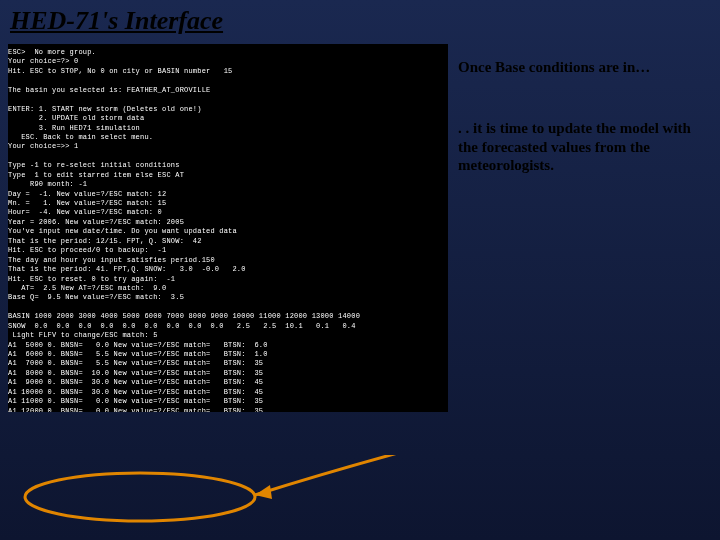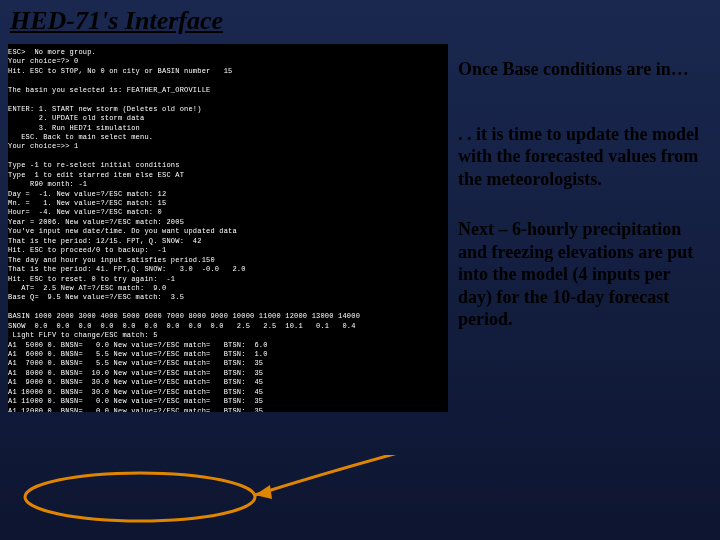--- a/index.html
+++ b/index.html
@@ -37,21 +37,21 @@
     letter-spacing: 0.2px;
   }
   .sidebar {
     position: absolute;
     top: 44px;
     right: 14px;
     width: 248px;
     height: 488px;
     color: #000;
     font-family: "Times New Roman", Times, serif;
-    font-size: 18px;
+    font-size: 15px;
     font-weight: bold;
     line-height: 1.25;
   }
   .note { margin-bottom: 28px; }
   .note:nth-child(1) { margin-top: 14px; margin-bottom: 42px; }
   .note:nth-child(2) { }
   .note:nth-child(3) { margin-bottom: 36px; }
   .arrow-svg {
     position: absolute;
     left: 20px;
@@ -110,20 +110,19 @@
 
 15/06 FPT= -99.0 New FPT?/ESC match/99 STOP: 5
       Q=      0.0        New Q?/ESC match: 2.8
       R1=   7.0       New value?/ESC match: 3.5
 
 15/10 FPT= -99.0 New FPT?/ESC match/99 STOP:</div>
 
 <div class="sidebar">
   <div class="note">Once Base conditions are in…</div>
   <div class="note">. . it is time to update the model with the forecasted values from the meteorologists.</div>
-  <div class="note">Next – 6-hourly precipitation and freezing elevations are put into the model (4 inputs per day) for the 10-day forecast period.</div>
 </div>
 
 <svg class="arrow-svg" viewBox="0 0 460 80">
   <ellipse cx="120" cy="42" rx="115" ry="24" fill="none" stroke="#e08500" stroke-width="3"></ellipse>
   <path d="M 235 40 Q 330 10 445 -20" fill="none" stroke="#e08500" stroke-width="3"></path>
   <polygon points="235,40 250,30 252,44" fill="#e08500"></polygon>
 </svg>
 
 </body></html>

